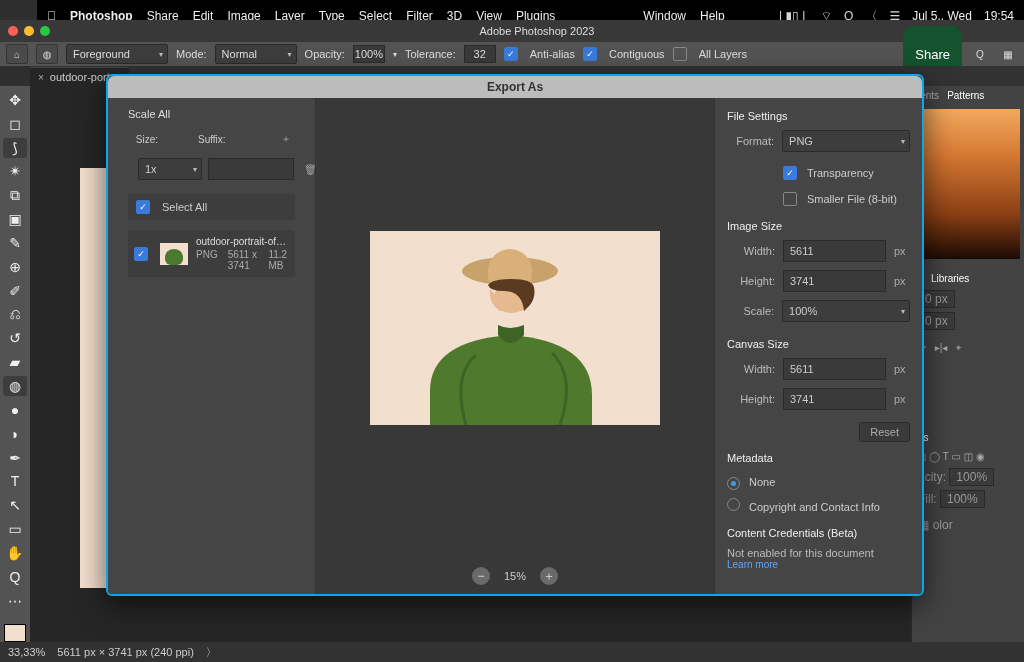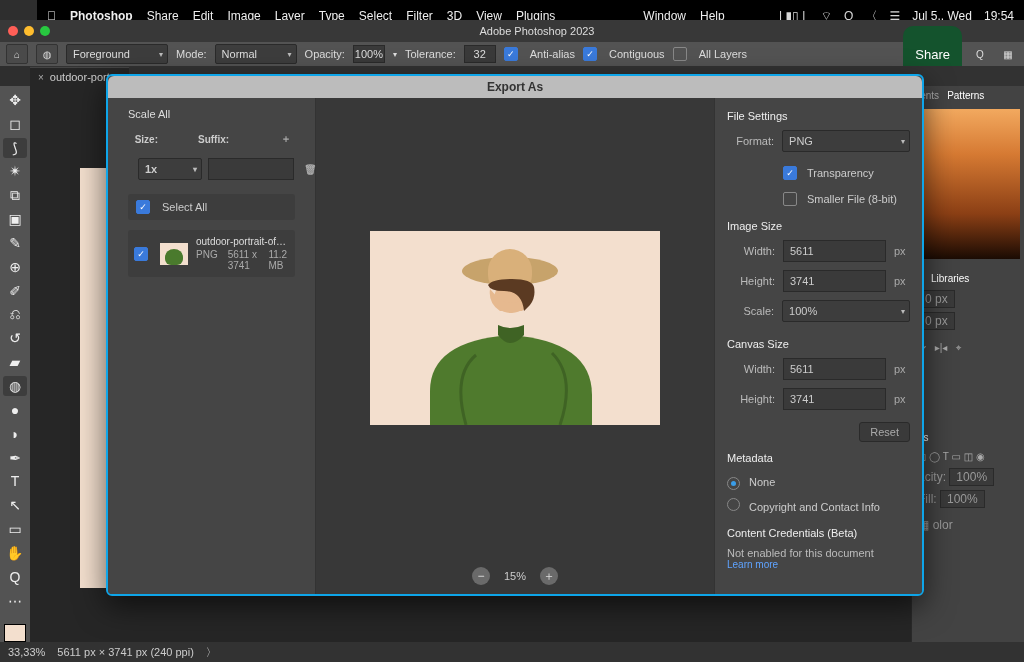--- a/index.html
+++ b/index.html
@@ -112,21 +112,21 @@
 .dlg-titlebar .title { margin: 0 auto; font-weight: 600; font-size: 12px; }
 .dlg-traffic { position: absolute; left: 8px; top: 5px; display: flex; gap: 6px; }
 
 .dlg-left {
   position: absolute; top: 22px; left: 0; width: 208px; bottom: 0;
   background: #454545; border-right: 1px solid #333; padding: 10px 20px;
   box-sizing: border-box;
 }
 .scale-hdr { color: #ddd; margin-bottom: 10px; }
 .scale-row { display: flex; align-items: center; gap: 10px; margin-bottom: 10px;
-  font-size: 10px; color: #ccc; font-weight: bold; }
+  font-size: 10px; color: #ccc; }
 .scale-row .lbl { width: 30px; text-align: right; }
 .scale-inputs { display: flex; gap: 6px; align-items: center; }
 .scale-inputs .sel { width: 42px; }
 .scale-inputs .txtfld { width: 84px; height: 20px; background: #3a3a3a; border: 1px solid #2a2a2a; }
 .plus-btn, .trash-btn { width: 18px; height: 18px; display: flex; align-items: center;
   justify-content: center; color: #aaa; }
 .selectall-row { display: flex; align-items: center; gap: 8px; margin: 14px 0 10px 0;
   background: #3d3d3d; padding: 6px 8px; border-radius: 3px; }
 .asset-row { display: flex; align-items: center; gap: 8px; background: #3d3d3d;
   padding: 6px; border-radius: 3px; }

